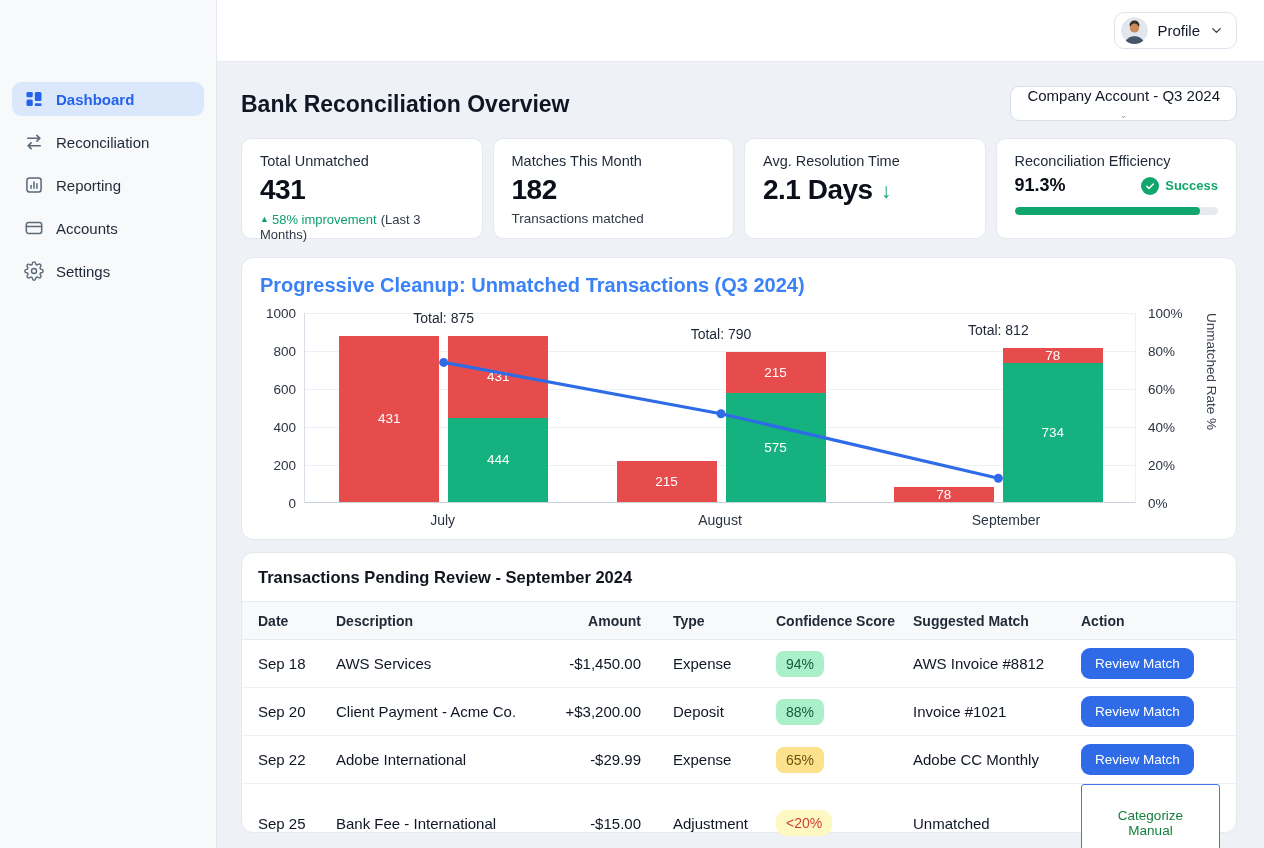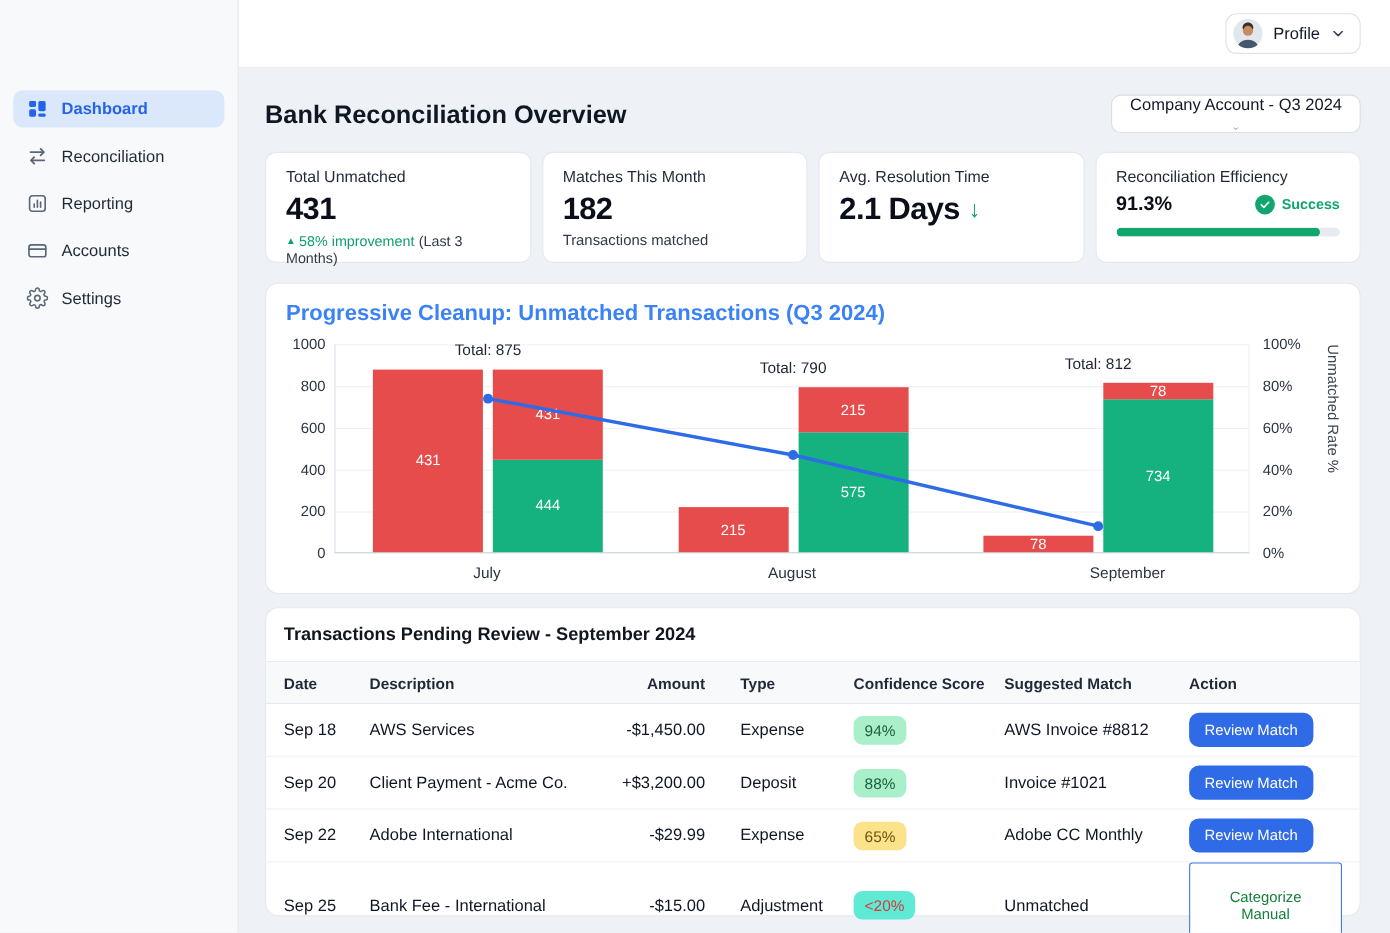--- a/index.html
+++ b/index.html
@@ -86,21 +86,21 @@
     display:grid; grid-template-columns:78px 205px 132px 103px 137px 158px 1fr;
     align-items:center; padding:0 16px; height:48px; border-bottom:1px solid #edf0f4; font-size:15px; color:#0f1624;
   }
   .trow:last-child { border-bottom:none; }
   .thead-row { background:#f7f9fb; height:38px; font-size:14px; font-weight:600; color:#1f2937; border-bottom:1px solid #e7ebf0; }
   .cell-amount { text-align:right; padding-right:32px; }
   .cell-action { padding-left:10px; }
   .pct { display:inline-block; padding:5px 10px; border-radius:8px; font-size:14px; font-weight:500; }
   .b-high { background:#a9efc9; color:#175e3d; }
   .b-medium { background:#fbe28b; color:#6d5310; }
-  .b-low { background:#5eead4; color:#d23d3d; }
+  .b-low { background:#fef9c3; color:#d23d3d;border-radius:10px; }
   .btn-primary { background:#2f6be6; color:#fff; border:none; border-radius:9px; padding:8px 14px; font-size:13.5px; font-weight:500; cursor:pointer; font-family:inherit; }
   .btn-outline { background:#fff; color:#15803d; border:1.5px solid #4376e8; border-radius:3px; padding:23px 13px; font-size:13.5px; font-weight:500; cursor:pointer; font-family:inherit; }
 </style>
 </head>
 <body>
 
 <aside class="sidebar">
   <nav class="side-nav" id="side-nav">
       <div class="side-item active">
         <span class="s-icon">
@@ -276,21 +276,21 @@
         <div class="ytick" style="top: 8px;">1000</div>
         <div class="rtick" style="top: 198px; left: 890px;">0%</div>
         <div class="rtick" style="top: 160px; left: 890px;">20%</div>
         <div class="rtick" style="top: 122px; left: 890px;">40%</div>
         <div class="rtick" style="top: 84px; left: 890px;">60%</div>
         <div class="rtick" style="top: 46px; left: 890px;">80%</div>
         <div class="rtick" style="top: 8px; left: 890px;">100%</div>
         <div class="raxis-title">Unmatched Rate %</div>
         <div class="xtick" style="left: 184.667px; top: 207px;">July</div>
         <div class="xtick" style="left: 462px; top: 207px;">August</div>
-        <div class="xtick" style="left: 767px; top: 207px;">September</div>
+        <div class="xtick" style="left: 748px; top: 207px;">September</div>
       </div>
   </section>
 
   <section class="card table-card">
     <div class="table-title">Transactions Pending Review - September 2024</div>
     <div class="trow thead-row" id="thead">
         <div class="">Date</div>
         <div class="">Description</div>
         <div class="cell-amount">Amount</div>
         <div class="">Type</div>

